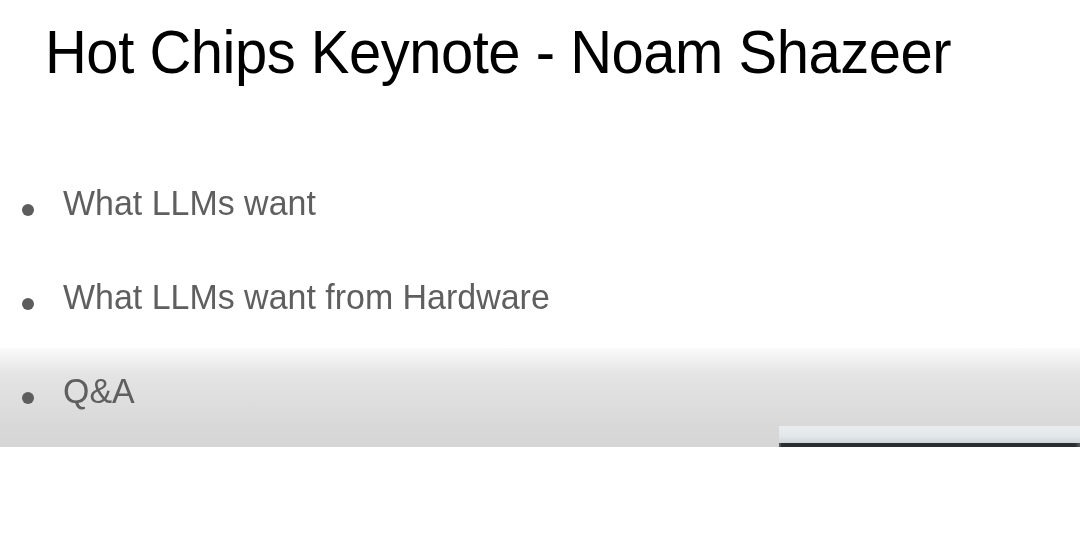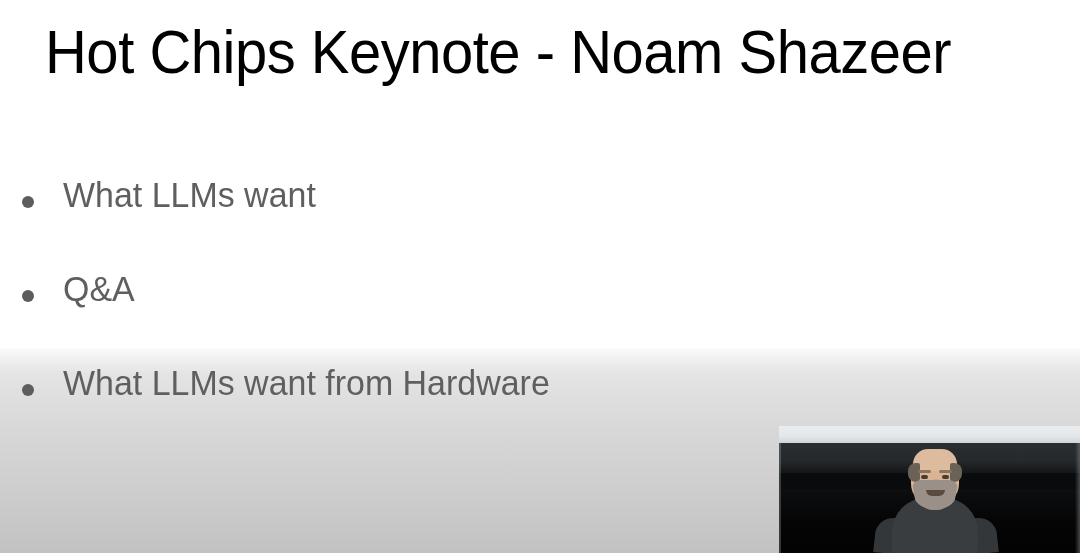--- a/index.html
+++ b/index.html
@@ -4,21 +4,21 @@
 <style>
   html, body {
     margin: 0;
     padding: 0;
     background: #ffffff;
   }
 
   #slide {
     position: relative;
     width: 1080px;
-    height: 553px;
+    height: 447px;
     overflow: hidden;
     background: #ffffff;
     font-family: "Liberation Sans", sans-serif;
     -webkit-font-smoothing: antialiased;
   }
 
   
   .bg-base {
     position: absolute;
     left: 0; top: 0;
@@ -50,21 +50,21 @@
     color: #000000;
     white-space: nowrap;
     transform: scaleX(0.95);
     transform-origin: left top;
   }
 
   
   .bullets {
     position: absolute;
     left: 0;
-    top: 172px;
+    top: 180px;
     width: 1080px;
   }
   .bullet-row {
     position: relative;
     height: 94px;
   }
   .bullet-dot {
     position: absolute;
     left: 22px;
     top: 24px;
@@ -288,26 +288,26 @@
   <div class="bullets">
 
     <div class="bullet-row">
       <span class="bullet-dot"></span>
       <span class="bullet-text">What LLMs want</span>
     </div>
 
 
     <div class="bullet-row">
       <span class="bullet-dot"></span>
-      <span class="bullet-text">Q&amp;A</span>
+      <span class="bullet-text">What LLMs want from Hardware</span>
     </div>
 
     <div class="bullet-row">
       <span class="bullet-dot"></span>
-      <span class="bullet-text">What LLMs want from Hardware</span>
+      <span class="bullet-text">Q&amp;A</span>
     </div>
 
   </div>
 
   <div class="pip">
     <div class="pip-topband"></div>
     <div class="pip-stage"></div>
     <div class="pip-darkrow"></div>
 
     <div class="sp-torso-l"></div>

